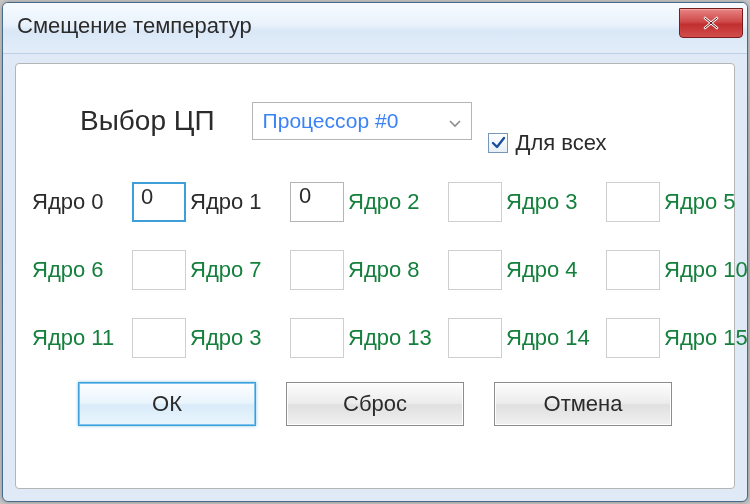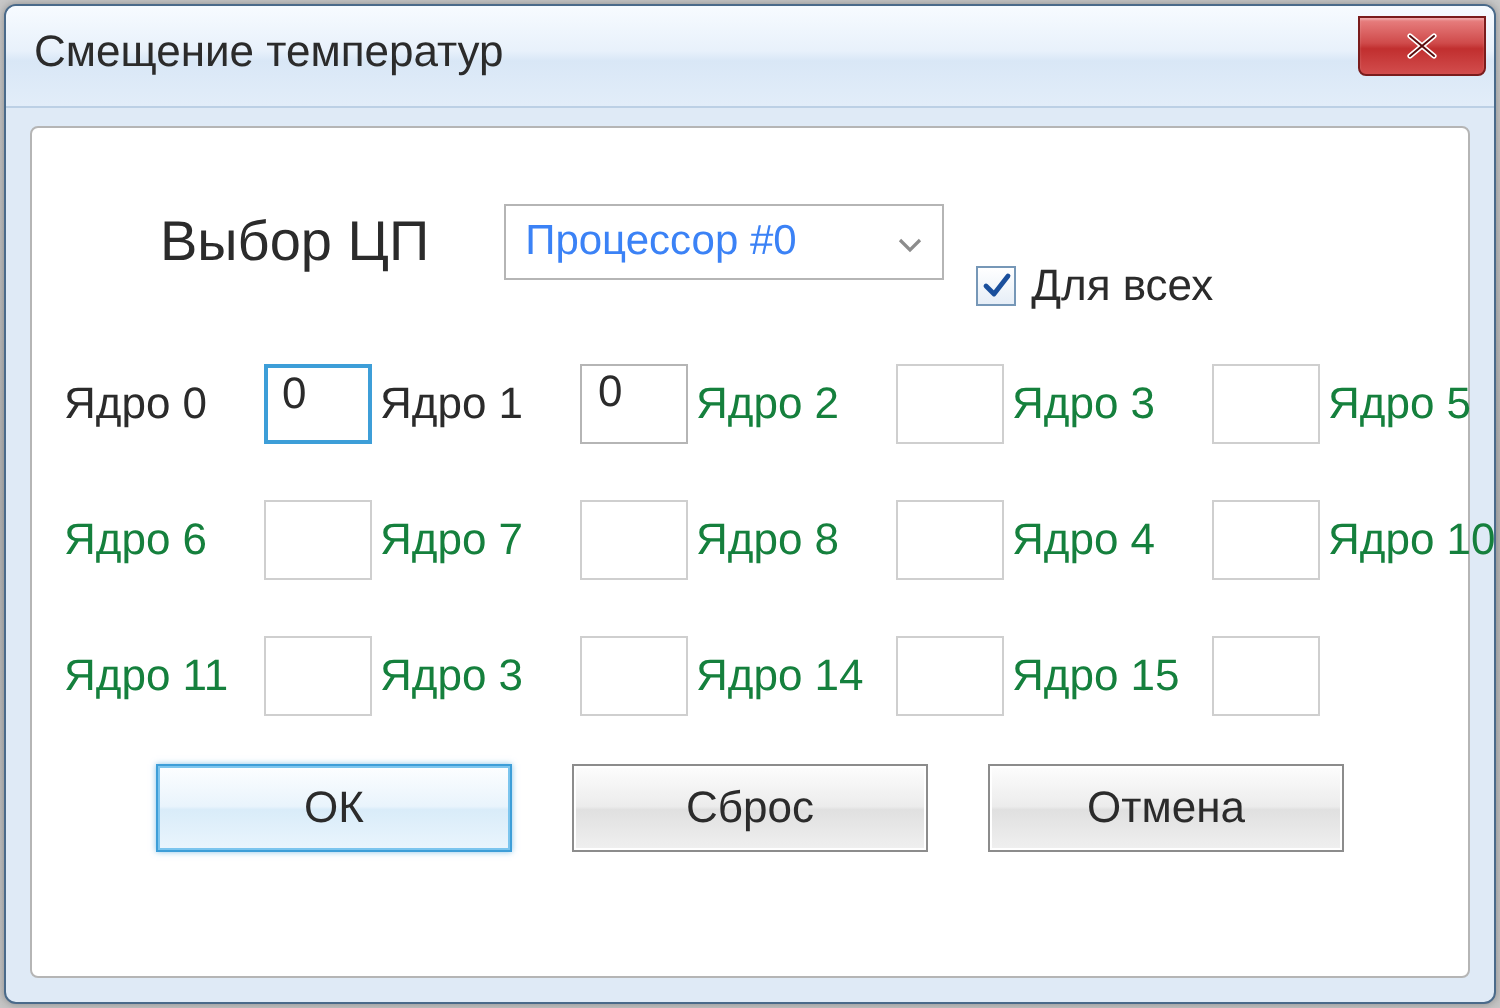--- a/index.html
+++ b/index.html
@@ -262,20 +262,24 @@
         </div>
         <div class="core disabled">
           <div class="core-label">Ядро 11</div>
           <div class="core-input"></div>
         </div>
         <div class="core disabled">
           <div class="core-label">Ядро 3</div>
           <div class="core-input"></div>
         </div>
         <div class="core disabled">
+          <div class="core-label">Ядро 13</div>
+          <div class="core-input"></div>
+        </div>
+        <div class="core disabled">
           <div class="core-label">Ядро 14</div>
           <div class="core-input"></div>
         </div>
         <div class="core disabled">
           <div class="core-label">Ядро 15</div>
           <div class="core-input"></div>
         </div>
       </div>
 
     <div class="buttons">

